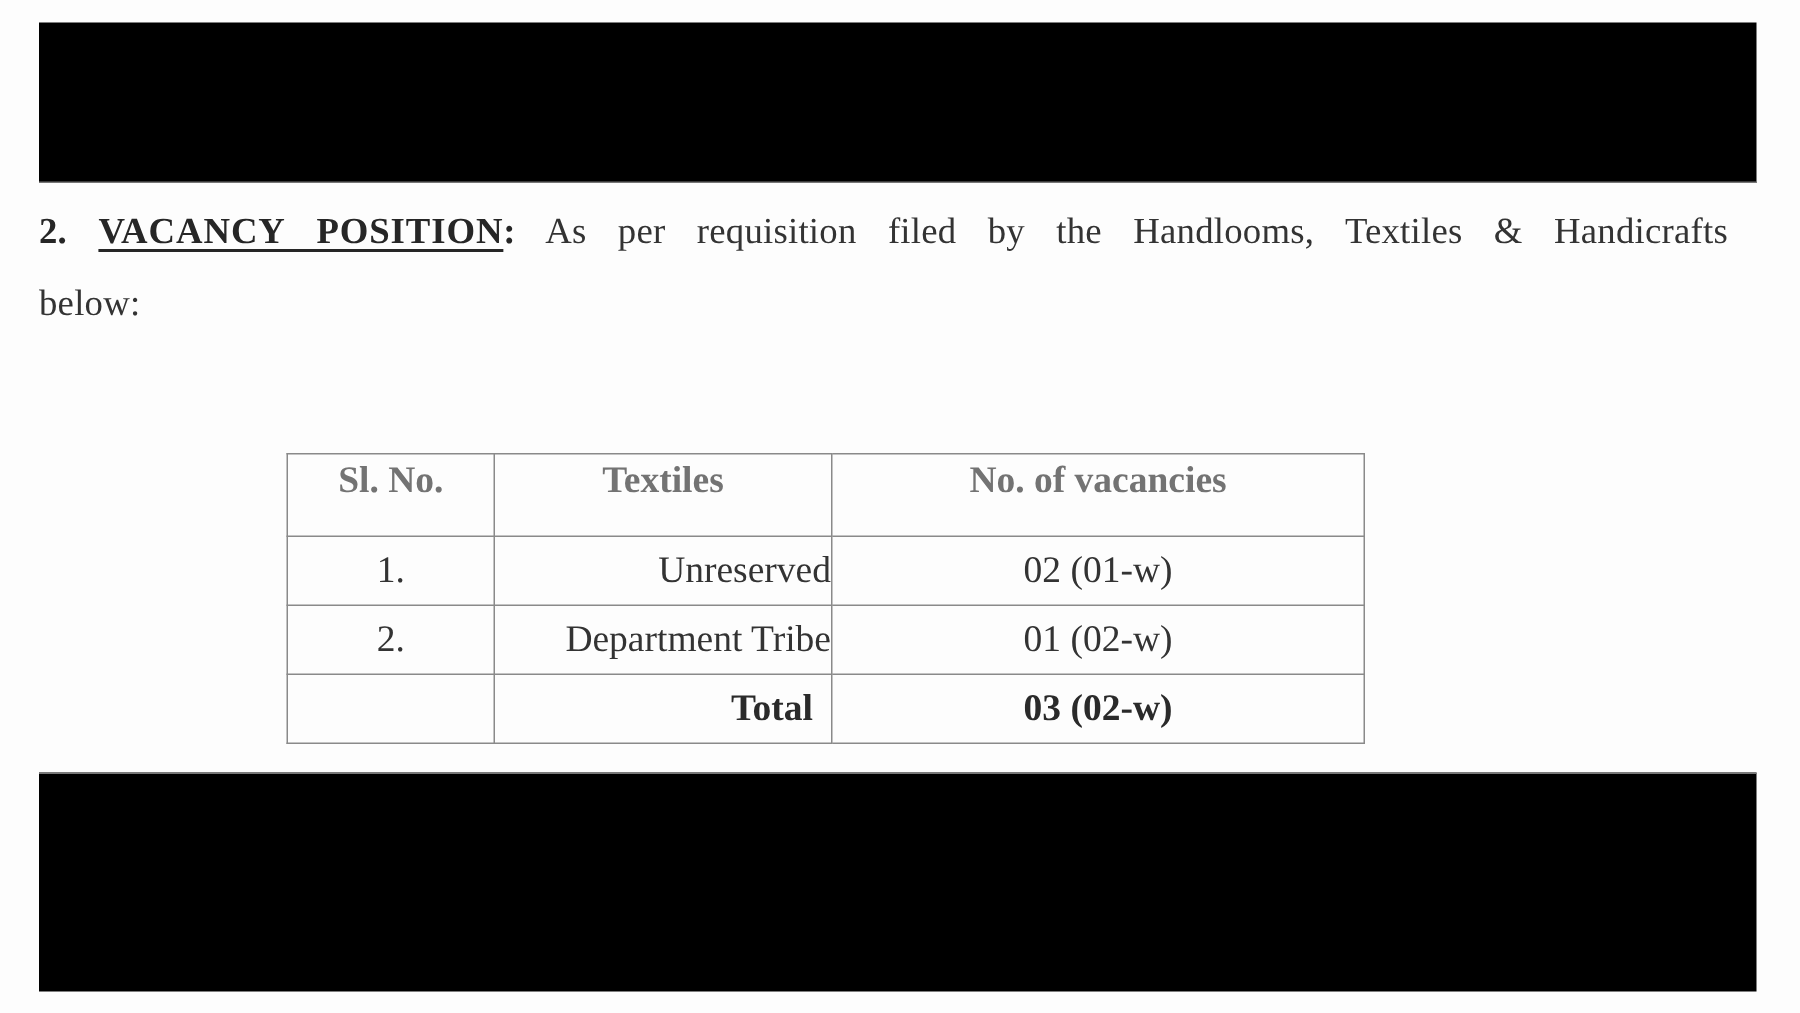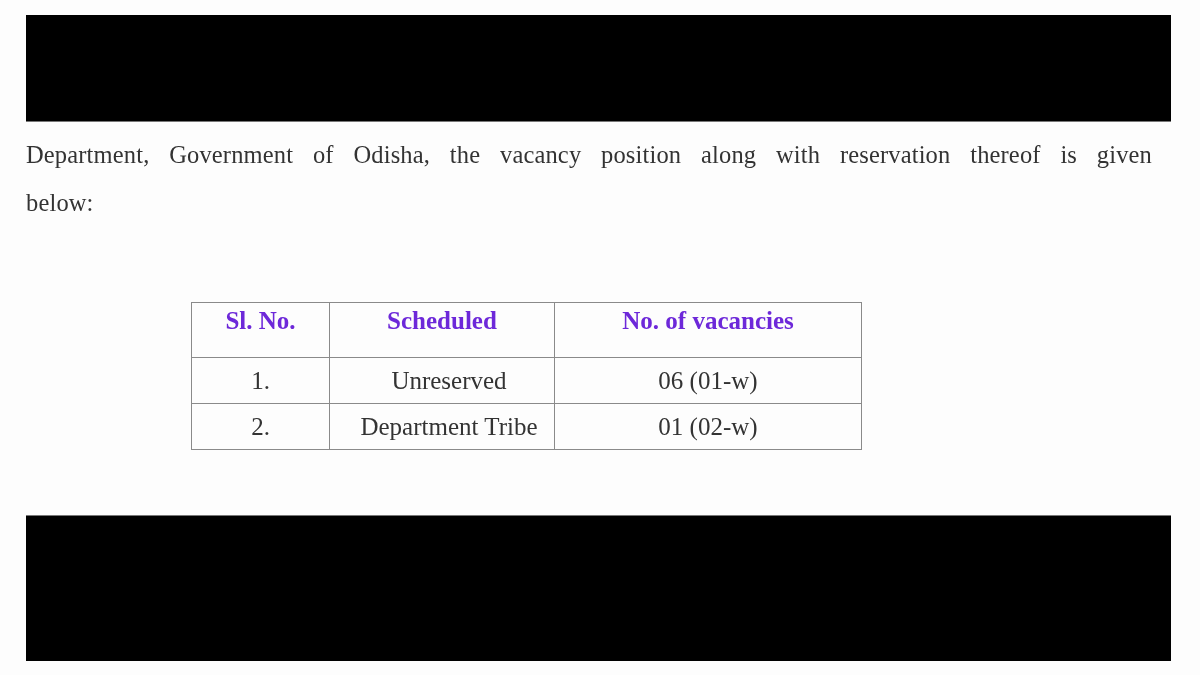--- a/index.html
+++ b/index.html
@@ -80,66 +80,71 @@
     table.vac td, table.vac th {
       border: 1.5px solid #8a8a8a;
       padding: 0;
     }
     table.vac th {
       font-weight: bold;
       height: 55px;
       vertical-align: top;
       padding-top: 4px;
       box-sizing: border-box;
-      color: #6d28d9;
+      color: #737373;
     }
     table.vac td {
       height: 46px;
       box-sizing: border-box;
     }
     .c1 { width: 138px; text-align: center; }
-    .c2 { width: 225px; text-align: center; padding-left: 14px !important; }
-    .c3 { width: 307px; text-align: center; }
+    .c2 { width: 225px; text-align: right; padding-left: 14px !important; }
+    .c3 { width: 355px; text-align: center; }
     .c2h { text-align: center; }
     .total-label {
       text-align: right !important;
       padding-right: 12px !important;
       font-weight: bold;
       color: #2a2a2a;
     }
     .total-val {
       font-weight: bold;
       color: #2a2a2a;
     }
   </style>
 </head>
 <body>
 
 <div class="redaction top"></div>
 
 <div class="para">
-  <span class="line">Department, Government of Odisha, the vacancy position along with reservation thereof is given</span>
+  <span class="line"><span class="sec-num">2.</span> <span class="sec-title">VACANCY POSITION</span><span class="sec-colon">:</span><span> As per requisition filed by the Handlooms, Textiles &amp; Handicrafts</span></span>
   <span class="line last">below:</span>
 </div>
 
 <table class="vac">
   <thead>
     <tr>
       <th class="c1">Sl. No.</th>
-      <th class="c2h" style="width:225px">Scheduled</th>
+      <th class="c2h" style="width:225px">Textiles</th>
       <th class="c3">No. of vacancies</th>
     </tr>
   </thead>
   <tbody>
     <tr>
       <td class="c1">1.</td>
       <td class="c2">Unreserved</td>
-      <td class="c3">06 (01-w)</td>
+      <td class="c3">02 (01-w)</td>
     </tr>
     <tr>
       <td class="c1">2.</td>
       <td class="c2">Department Tribe</td>
       <td class="c3">01 (02-w)</td>
+    </tr>
+    <tr>
+      <td class="c1"></td>
+      <td class="c2 total-label">Total</td>
+      <td class="c3 total-val">03 (02-w)</td>
     </tr>
   </tbody>
 </table>
 
 <div class="redaction bottom"></div>
 
 </body></html>

